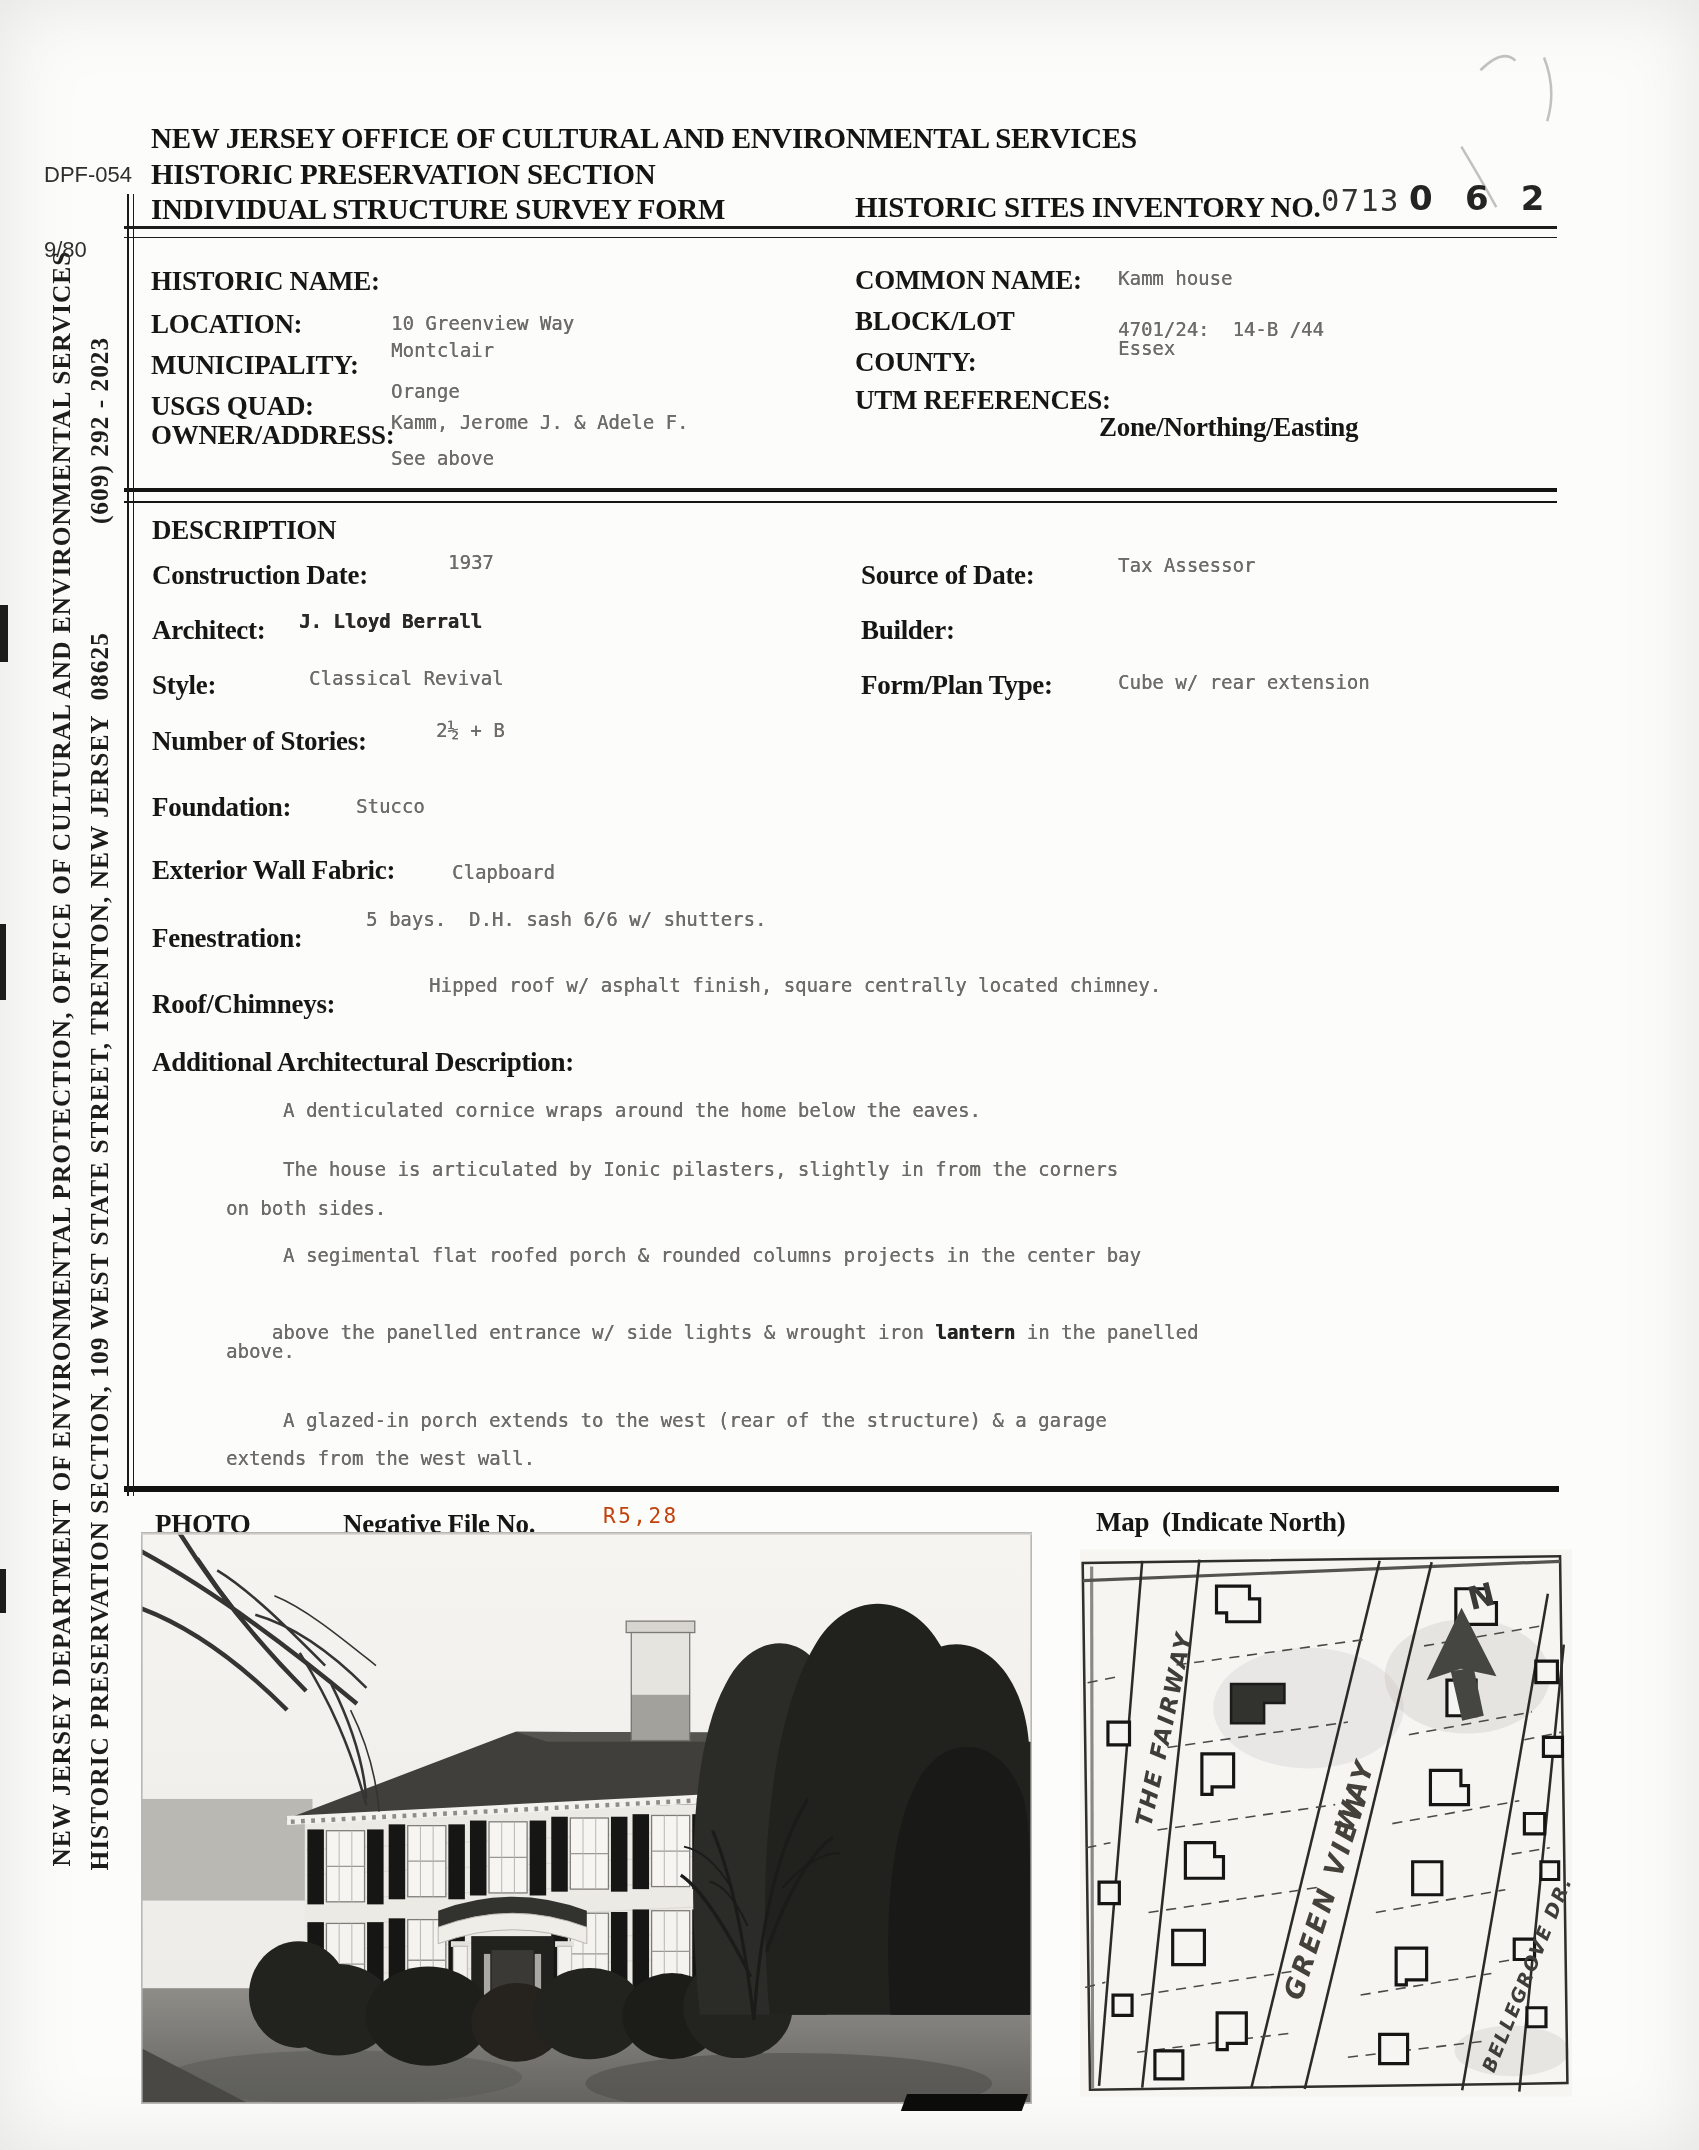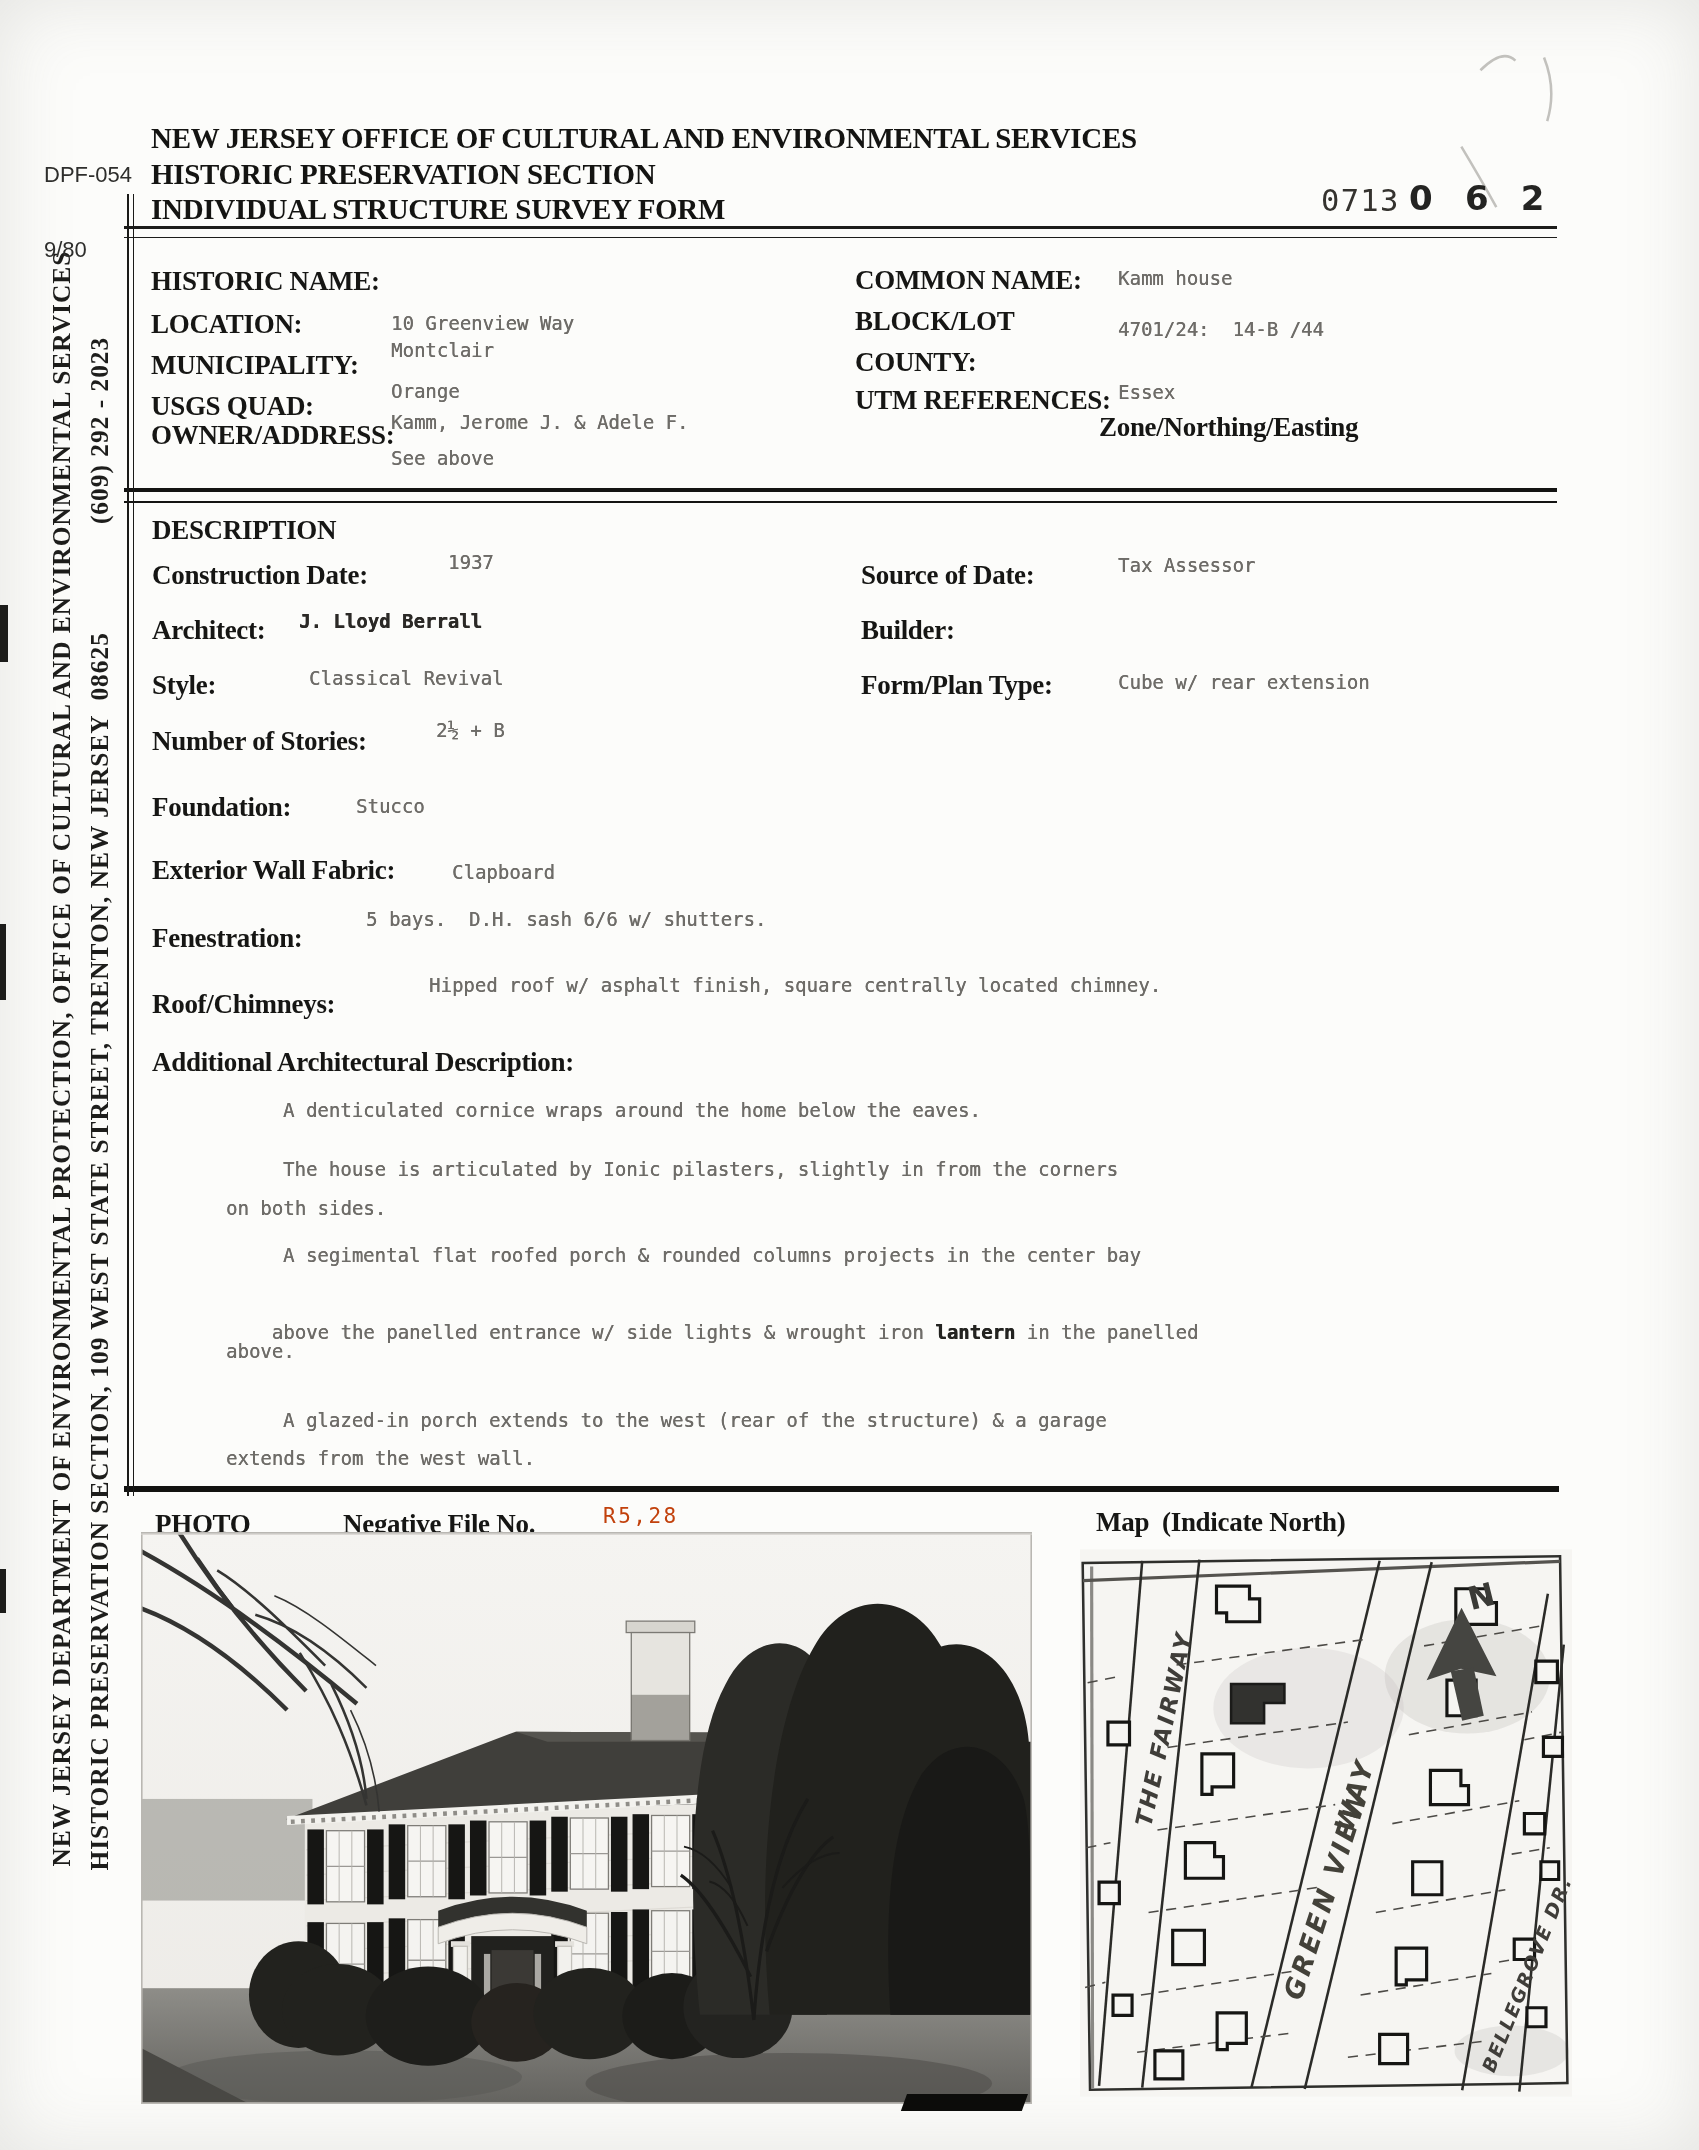--- a/index.html
+++ b/index.html
@@ -66,41 +66,42 @@
   </div>
 
   <div class="abs dpf" style="left:44px;top:111px;">
     <div>DPF-054</div>
     <div>9/80</div>
   </div>
 
   <div class="abs h1" style="left:151px;top:122px;">NEW JERSEY OFFICE OF CULTURAL AND ENVIRONMENTAL SERVICES</div>
   <div class="abs h1" style="left:151px;top:158px;">HISTORIC PRESERVATION SECTION</div>
   <div class="abs h1" style="left:151px;top:193px;">INDIVIDUAL STRUCTURE SURVEY FORM</div>
+  <div class="abs h1" style="left:855px;top:191px;">HISTORIC SITES INVENTORY NO.</div>
   <div class="abs stamp-printed" style="left:1321px;top:183px;">0713</div>
   <div class="abs stamp-hand" style="left:1409px;top:178px;">0 6 2</div>
 
   <div class="abs label" style="left:151px;top:267px;">HISTORIC NAME:</div>
   <div class="abs typed" style="left:391px;top:269px;"></div>
   <div class="abs label" style="left:151px;top:310px;">LOCATION:</div>
   <div class="abs typed" style="left:391px;top:314px;">10 Greenview Way</div>
   <div class="abs label" style="left:151px;top:351px;">MUNICIPALITY:</div>
   <div class="abs typed" style="left:391px;top:341px;">Montclair</div>
   <div class="abs label" style="left:151px;top:392px;">USGS QUAD:</div>
   <div class="abs typed" style="left:391px;top:382px;">Orange</div>
   <div class="abs label" style="left:151px;top:421px;">OWNER/ADDRESS:</div>
   <div class="abs typed" style="left:391px;top:413px;">Kamm, Jerome J. &amp; Adele F.</div>
   <div class="abs typed" style="left:391px;top:449px;">See above</div>
 
   <div class="abs label" style="left:855px;top:266px;">COMMON NAME:</div>
   <div class="abs typed" style="left:1118px;top:269px;">Kamm house</div>
   <div class="abs label" style="left:855px;top:307px;">BLOCK/LOT</div>
   <div class="abs typed" style="left:1118px;top:320px;">4701/24:  14-B /44</div>
   <div class="abs label" style="left:855px;top:348px;">COUNTY:</div>
-  <div class="abs typed" style="left:1118px;top:339px;margin-top:44px;">Essex</div>
+  <div class="abs typed" style="left:1118px;top:339px;">Essex</div>
   <div class="abs label" style="left:855px;top:386px;">UTM REFERENCES:</div>
   <div class="abs label" style="left:1099px;top:413px;">Zone/Northing/Easting</div>
 
   <div class="abs label" style="left:152px;top:516px;">DESCRIPTION</div>
 
   <div class="abs label" style="left:152px;top:561px;">Construction Date:</div>
   <div class="abs typed" style="left:448px;top:553px;">1937</div>
   <div class="abs label" style="left:861px;top:561px;">Source of Date:</div>
   <div class="abs typed" style="left:1118px;top:556px;">Tax Assessor</div>
 

